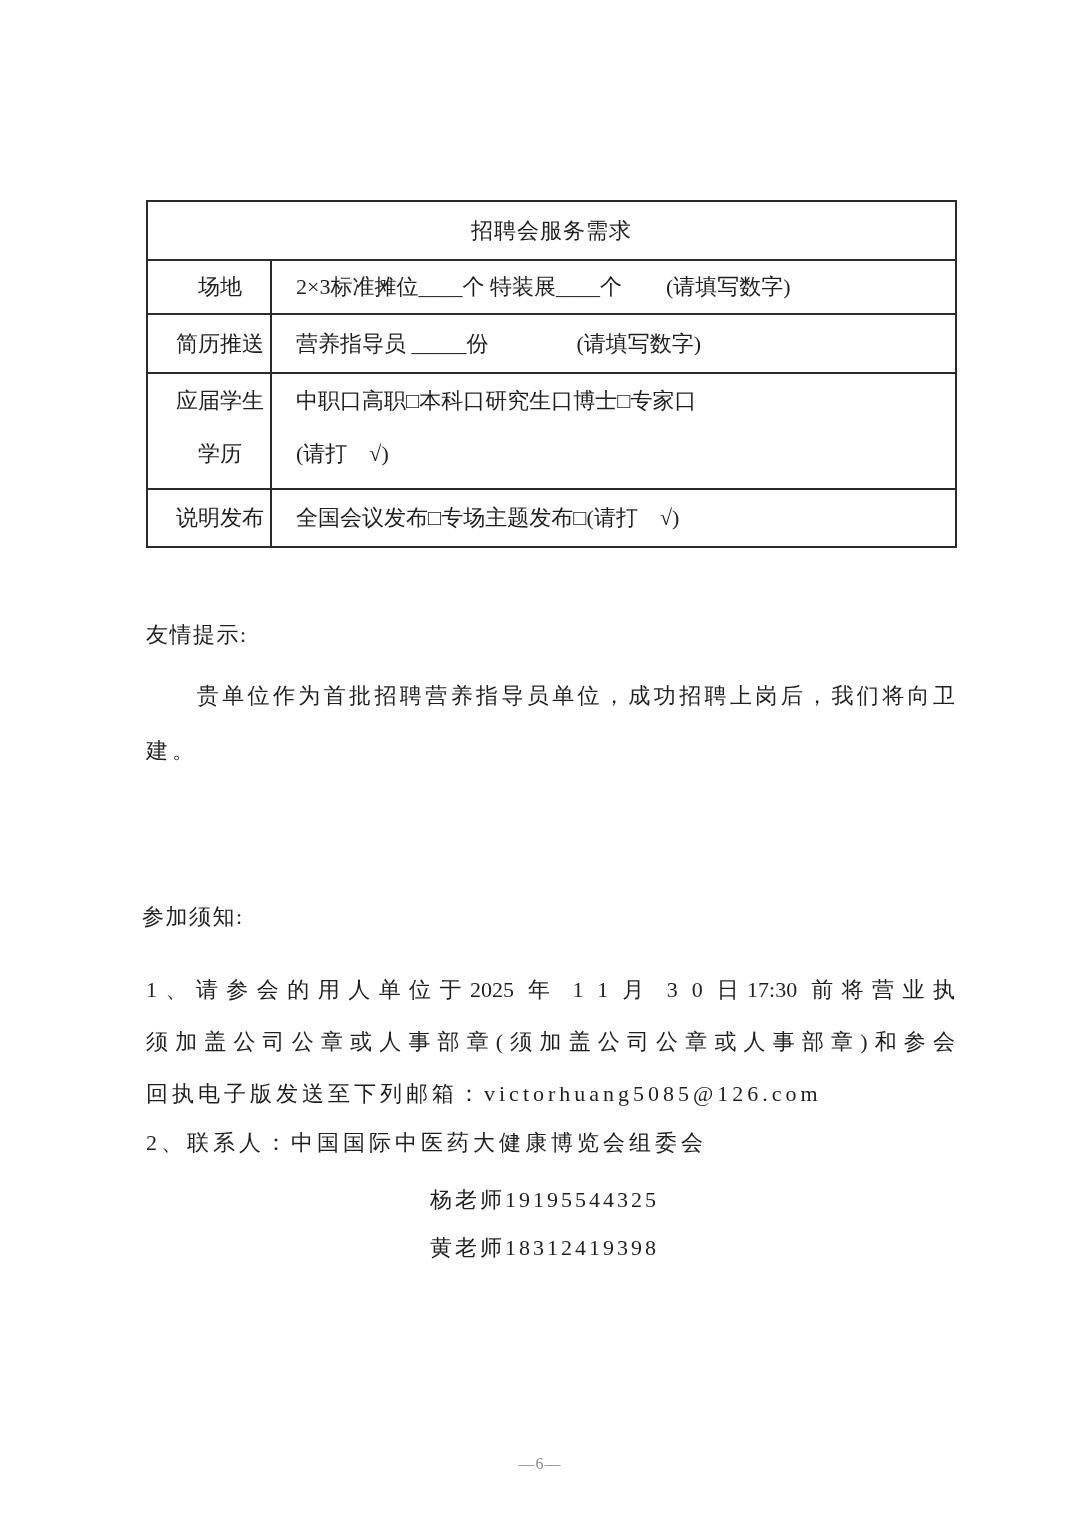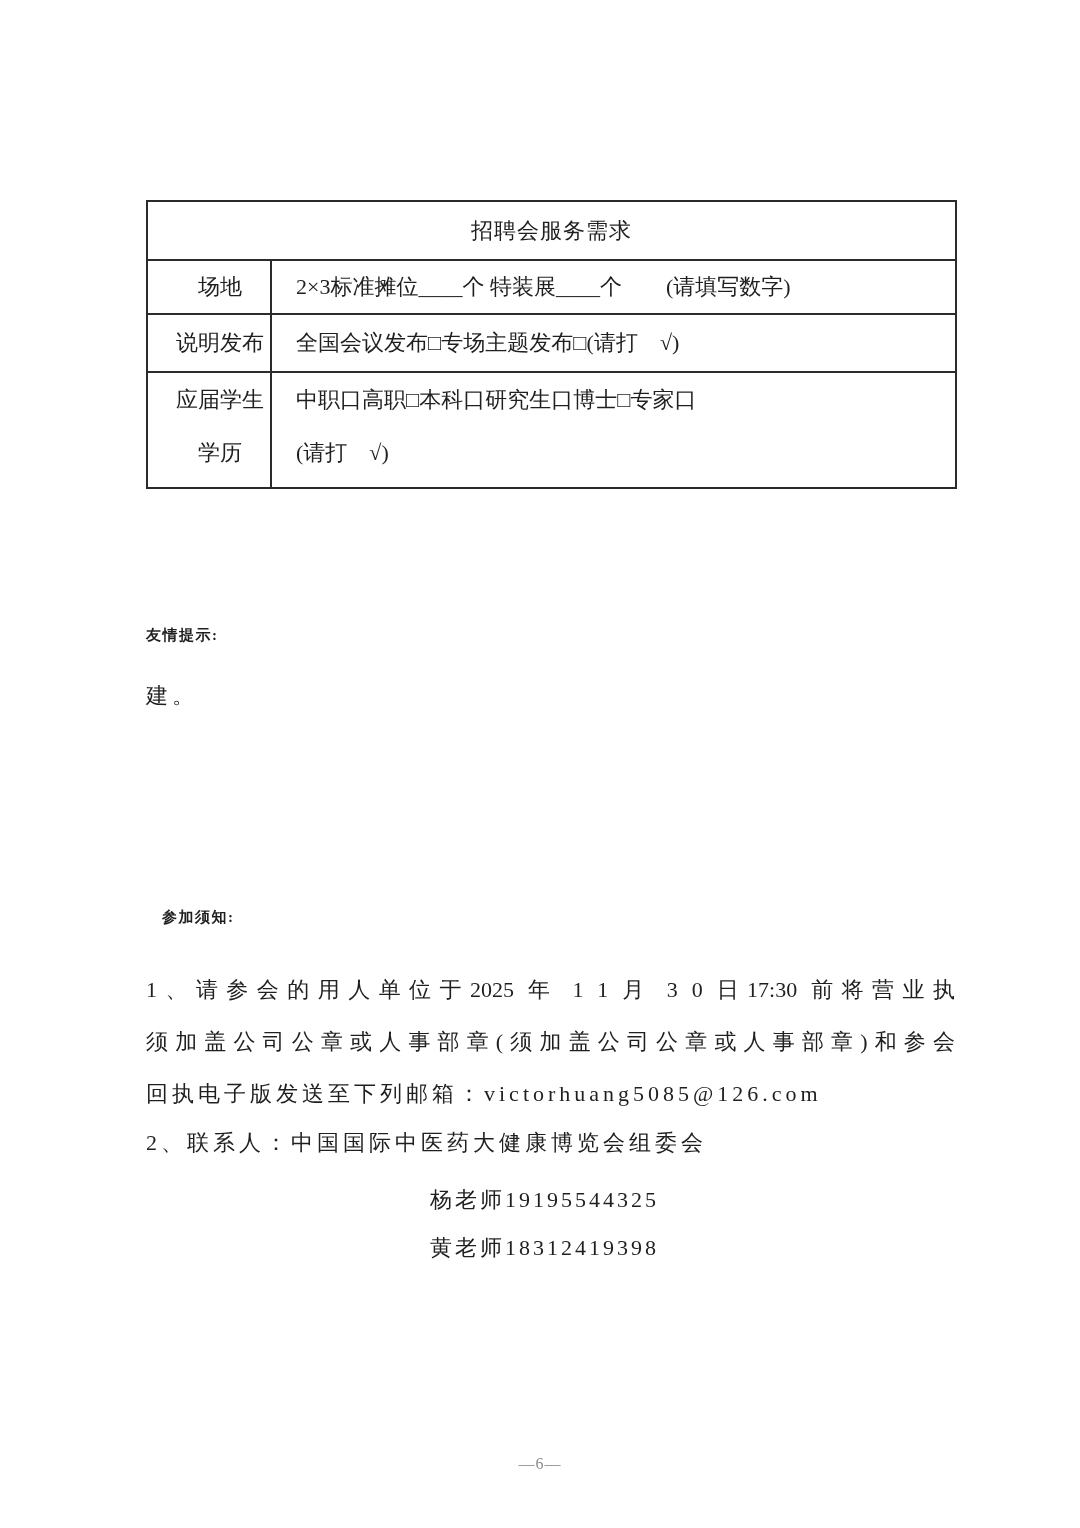--- a/index.html
+++ b/index.html
@@ -29,22 +29,22 @@
     text-align:center;
     letter-spacing:1px;
   }
   .req-table .c-label{padding-left:22px;text-align:center;}
   .req-table .c-content{padding-left:24px;border-radius:8px;}
   .cell-lines{padding-top:7px;}
   .cell-lines div{line-height:53px;}
 
   
   .doc-heading{
-    font-size:15px;
-    font-weight:bold;
+    font-size:22px;
+    font-weight:normal;
     letter-spacing:1.5px;
     line-height:34px;
   }
   .para{width:809px;font-size:22px;}
   .para .line{display:block;}
   .lh55 .line{line-height:55px;}
   .lh52 .line{line-height:52px;}
   .fill{
     text-align:justify;
     text-align-last:justify;
@@ -75,44 +75,49 @@
         <col style="width:685px">
       </colgroup>
     <tbody>
       <tr style="height:59px">
         <td colspan="2" class="t-title">招聘会服务需求</td>
       </tr>
       <tr style="height:54px">
         <td class="c-label">场地</td>
         <td class="c-content">2×3标准摊位____个 特装展____个　　(请填写数字)</td>
       </tr>
-      <tr style="height:58px">
-        <td class="c-label">说明发布</td>
-        <td class="c-content">全国会议发布□专场主题发布□(请打　√)</td>
+      <tr style="height:59px">
+        <td class="c-label">简历推送</td>
+        <td class="c-content">营养指导员 _____份　　　　(请填写数字)</td>
       </tr>
       <tr style="height:116px">
         <td class="c-label cell-lines" style="vertical-align:top">
           <div>应届学生</div>
           <div>学历</div>
         </td>
         <td class="c-content cell-lines" style="vertical-align:top">
           <div>中职口高职□本科口研究生口博士□专家口</div>
           <div>(请打　√)</div>
         </td>
       </tr>
+      <tr style="height:58px">
+        <td class="c-label">说明发布</td>
+        <td class="c-content">全国会议发布□专场主题发布□(请打　√)</td>
+      </tr>
     </tbody>
   </table>
 
   <div class="doc-heading abs" style="left:146px;top:618px;">友情提示:</div>
 
   <div class="para lh55 abs" style="left:146px;top:668px;">
+    <span class="line fill">　　贵单位作为首批招聘营养指导员单位，成功招聘上岗后，我们将向卫</span>
     <span class="line plain">建。</span>
   </div>
 
-  <div class="doc-heading abs" style="left:162px;top:900px;">参加须知:</div>
+  <div class="doc-heading abs" style="left:142px;top:900px;">参加须知:</div>
 
   <div class="para lh52 abs" style="left:146px;top:964px;">
     <span class="line fill">1、请参会的用人单位于2025 年 1 1 月 3 0 日17:30 前将营业执</span>
     <span class="line fill">须加盖公司公章或人事部章(须加盖公司公章或人事部章)和参会</span>
     <span class="line plain">回执电子版发送至下列邮箱：victorhuang5085@126.com</span>
   </div>
 
   <div class="para lh52 abs" style="left:146px;top:1117px;">
     <span class="line plain">2、联系人：中国国际中医药大健康博览会组委会</span>
   </div>

